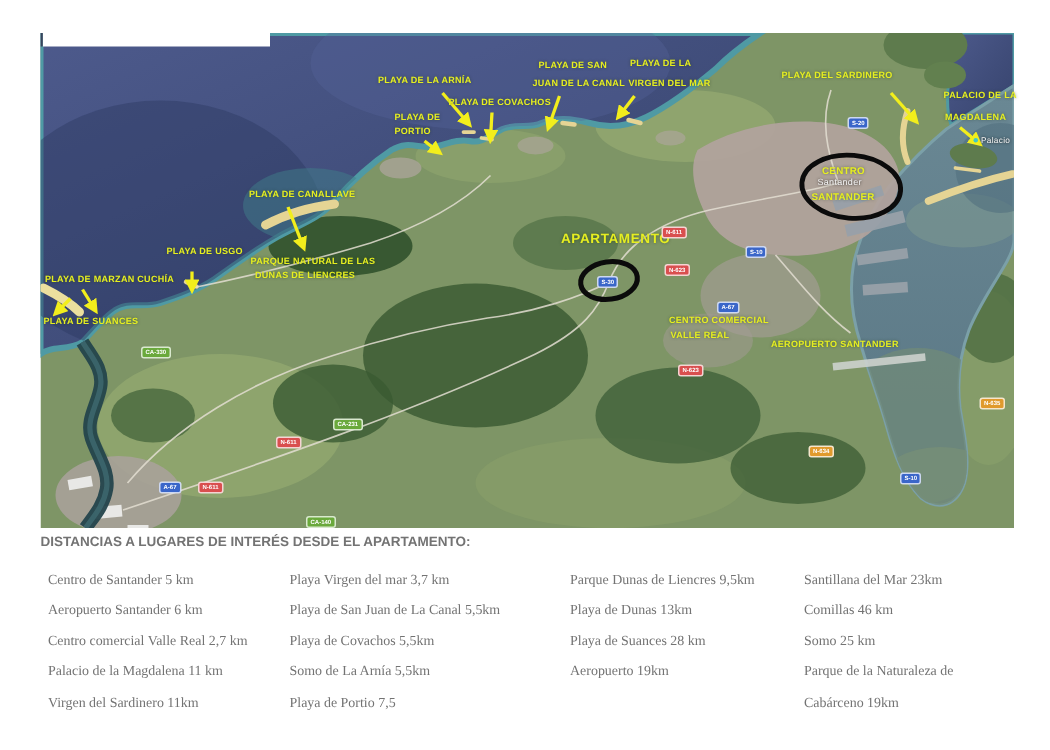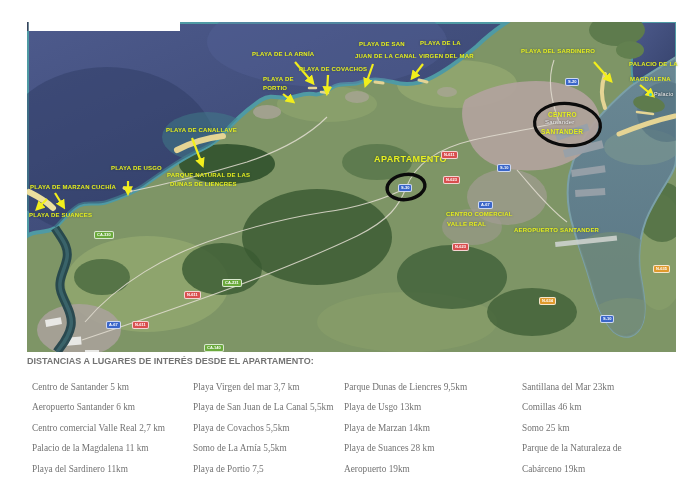--- a/index.html
+++ b/index.html
@@ -23,21 +23,21 @@
     padding:1px 2px;border-radius:2px;border:.5px solid rgba(255,255,255,.75);white-space:nowrap;
   }
   .sign-blue{background:#3a66c9;}
   .sign-red{background:#d94f4f;}
   .sign-green{background:#6aa93c;}
   .sign-orange{background:#e09a2d;}
   .distances{position:absolute;left:27px;top:356px;width:665px;height:130px;color:#737373;}
   .d-title{font-weight:bold;font-size:9px;letter-spacing:0;}
   .d-col{position:absolute;top:21px;font-size:9.3px;line-height:20.4px;white-space:nowrap;}
   .d-col span{display:block;font-family:Liberation Serif, serif;}
-  .col1{left:5px;} .col2{left:166px;} .col3{left:317px;} .col4{left:495px;}
+  .col1{left:5px;} .col2{left:166px;} .col3{left:353px;} .col4{left:509px;}
 </style>
 </head>
 <body>
 
 <div class="map">
 
   <svg width="649" height="330" viewBox="0 0 649 330">
     <defs>
       <linearGradient id="seaG" x1="0" y1="0" x2="1" y2="1">
         <stop offset="0" stop-color="#4d5a8c"></stop>
@@ -225,35 +225,34 @@
 </div>
 
 <div class="distances">
   <div class="d-title">DISTANCIAS A LUGARES DE INTERÉS DESDE EL APARTAMENTO:</div>
 
   <div class="d-col col1">
     <span>Centro de Santander 5 km</span>
     <span>Aeropuerto Santander  6 km</span>
     <span>Centro comercial Valle Real 2,7 km</span>
     <span>Palacio de la Magdalena 11 km</span>
-    <span>Playa del Sardinero 11km</span>
+    <span>Virgen del Sardinero 11km</span>
   </div>
 
   <div class="d-col col2">
     <span>Playa Virgen del mar 3,7 km</span>
     <span>Playa de San Juan de La Canal 5,5km</span>
     <span>Playa de Covachos 5,5km</span>
     <span>Somo de La Arnía 5,5km</span>
     <span>Playa de Portio 7,5</span>
   </div>
 
   <div class="d-col col3">
     <span>Parque Dunas de Liencres 9,5km</span>
-    <span>Playa de Usgo 13km</span>
-    <span>Playa de Marzan 14km</span>
+    <span>Playa de Dunas 13km</span>
     <span>Playa de Suances 28 km</span>
     <span>Aeropuerto 19km</span>
   </div>
 
   <div class="d-col col4">
     <span>Santillana del Mar 23km</span>
     <span>Comillas 46 km</span>
     <span>Somo 25 km</span>
     <span>Parque de la Naturaleza de</span>
     <span>Cabárceno 19km</span>

